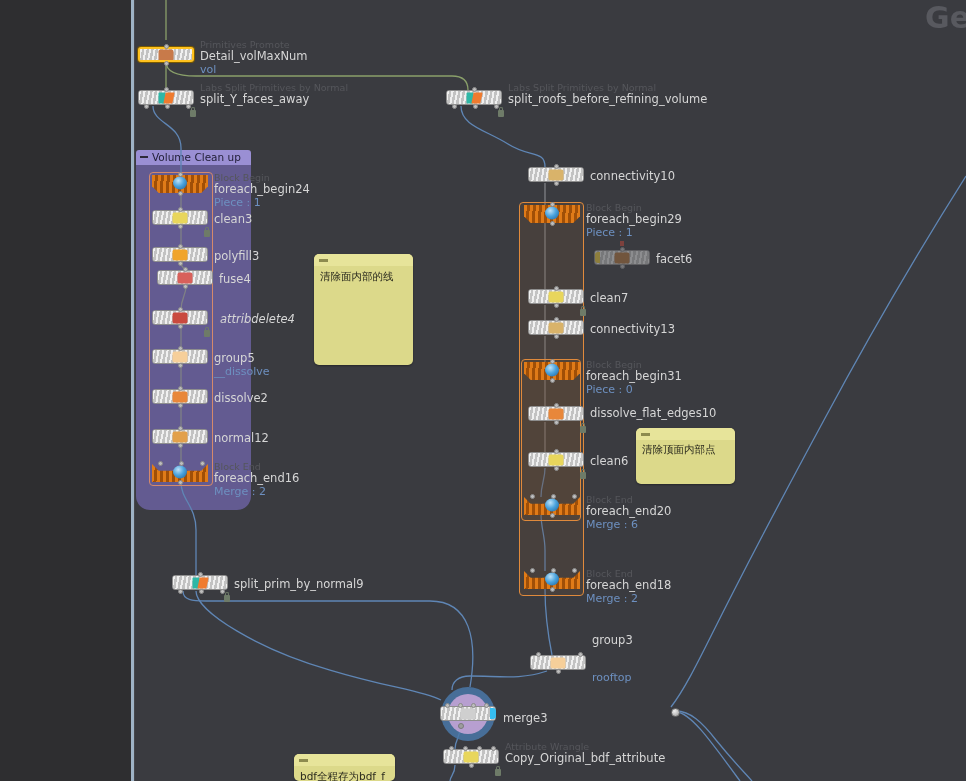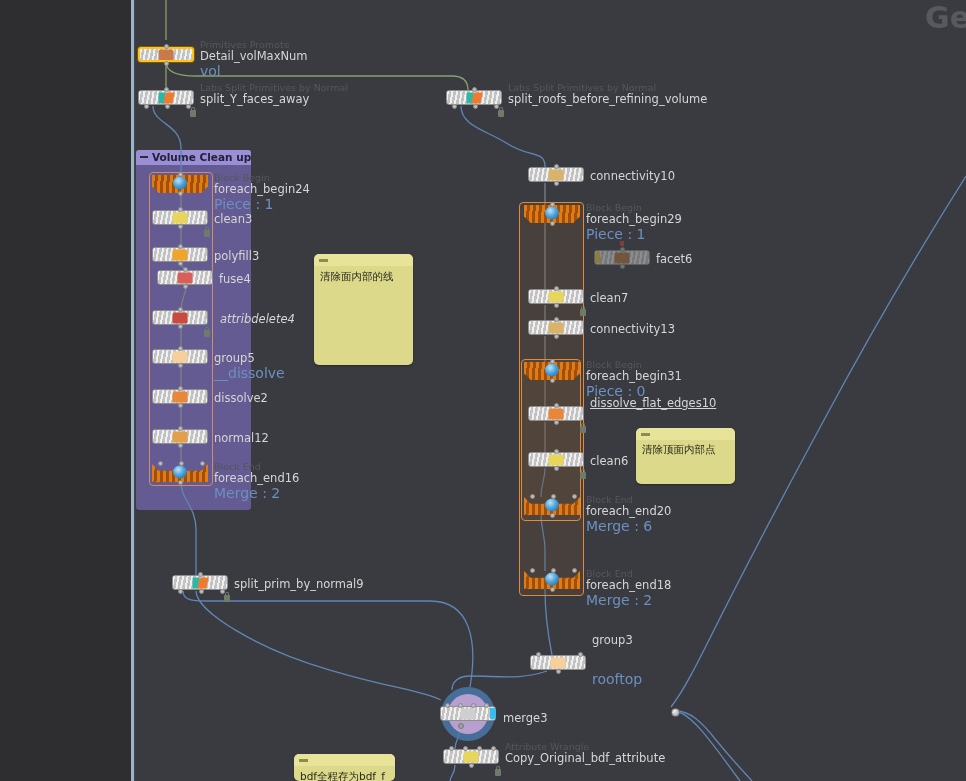--- a/index.html
+++ b/index.html
@@ -8,21 +8,21 @@
 
   
   .left-panel{position:absolute;left:0;top:0;width:131px;height:781px;background:#2e2e30;}
   .panel-divider{position:absolute;left:131px;top:0;width:3px;height:781px;background:#9fb3c6;}
   .panel-divider2{position:absolute;left:134px;top:0;width:1px;height:781px;background:#46474c;}
 
   
   .watermark{position:absolute;right:-4px;top:0px;font-size:30px;font-weight:bold;color:#58595f;letter-spacing:0px;}
 
   
-  .netbox{position:absolute;border-radius:3px;font-weight:bold;}
+  .netbox{position:absolute;border-radius:14px;}
   .netbox .nb-title{height:15px;line-height:15px;font-size:10.5px;padding-left:16px;border-radius:3px 3px 0 0;position:relative;white-space:nowrap;overflow:hidden;}
   .netbox .nb-minus{position:absolute;left:4px;top:6px;width:8px;height:2px;background:#2e2b3a;}
 
   
   .blockoutline{position:absolute;border:1.4px solid #d4896b;border-radius:4px;background:transparent;}
   .blockoutline.orange{border-color:#e08a3c;background:rgba(120,80,48,0.22);}
 
   
   .sticky{position:absolute;border-radius:5px;background:#dcd98a;box-shadow:0 1px 2px rgba(0,0,0,.35);overflow:hidden;}
   .sticky .st-bar{height:12px;background:#e7e49a;position:relative;border-radius:5px 5px 0 0;}
@@ -48,21 +48,21 @@
   .wing .wball{position:absolute;left:50%;top:47%;transform:translate(-50%,-50%);width:14px;height:13px;border-radius:50%;
      background:radial-gradient(circle at 38% 32%,#bfe2f7 0%,#4aa3dd 45%,#1d5f96 100%);}
   .wing.end .wbg{clip-path:polygon(0 0,12% 38%,88% 38%,100% 0,100% 100%,0 100%);}
 
   
   .port{position:absolute;width:5px;height:5px;border-radius:50%;background:#bdbdbd;border:1px solid #8a8a8a;box-sizing:border-box;}
 
   
   .nlabel{position:absolute;white-space:nowrap;font-size:11.5px;color:#d6d6d6;}
   .ntype{position:absolute;white-space:nowrap;font-size:9.5px;color:#55565b;}
-  .nsub{position:absolute;white-space:nowrap;font-size:14px;color:#6d90c0;}
+  .nsub{position:absolute;white-space:nowrap;font-size:11px;color:#6d90c0;}
   .lockico{position:absolute;width:6px;height:7px;background:#6e7b68;border-radius:1px;}
   .lockico:before{content:"";position:absolute;left:1px;top:-3px;width:4px;height:4px;border:1.2px solid #6e7b68;border-bottom:none;border-radius:2px 2px 0 0;box-sizing:border-box;}
 
   
   .halo{position:absolute;border-radius:50%;}
   .halo .ring{position:absolute;left:0;top:0;width:54px;height:54px;border-radius:50%;background:#4a78a8;opacity:.85;}
   .halo .inner{position:absolute;left:7px;top:7px;width:40px;height:40px;border-radius:50%;background:#b79fd0;}
   
   .dim{opacity:.45;}
   .flagdot{position:absolute;width:6px;height:6px;border-radius:50%;background:#9d9d9d;border:1px solid #7a7a7a;box-sizing:border-box;}
@@ -357,21 +357,21 @@
       <div class="nlabel" style="left: 586px; top: 369px;">foreach_begin31</div>
       <div class="nsub" style="left: 586px; top: 383px;">Piece : 0</div>
       <div class="node" style="left: 524px; top: 362px; width: 56px; height: 18px;">
         <div class="wing">
           <div class="wbg"></div>
           <div class="wball"></div>
         </div>
         <div class="port" style="left: 25.5px; top: -3.5px;"></div>
         <div class="port" style="left: 25.5px; top: 16px;"></div>
       </div>
-      <div class="nlabel" style="left: 590px; top: 396px; text-decoration: underline;">dissolve_flat_edges10</div>
+      <div class="nlabel" style="left: 590px; top: 406px;">dissolve_flat_edges10</div>
       <div class="lockico" style="left: 580px; top: 426px;"></div>
       <div class="node" style="left: 528px; top: 406px; width: 56px; height: 15px;">
         <div class="nbody">
           <div class="stripes"></div>
           <div class="ico" style="background:#e8873a"></div>
         </div>
         <div class="port" style="left: 25.5px; top: -3.5px;"></div>
         <div class="port" style="left: 25.5px; top: 13.5px;"></div>
       </div>
       <div class="nlabel" style="left: 590px; top: 454px;">clean6</div>

